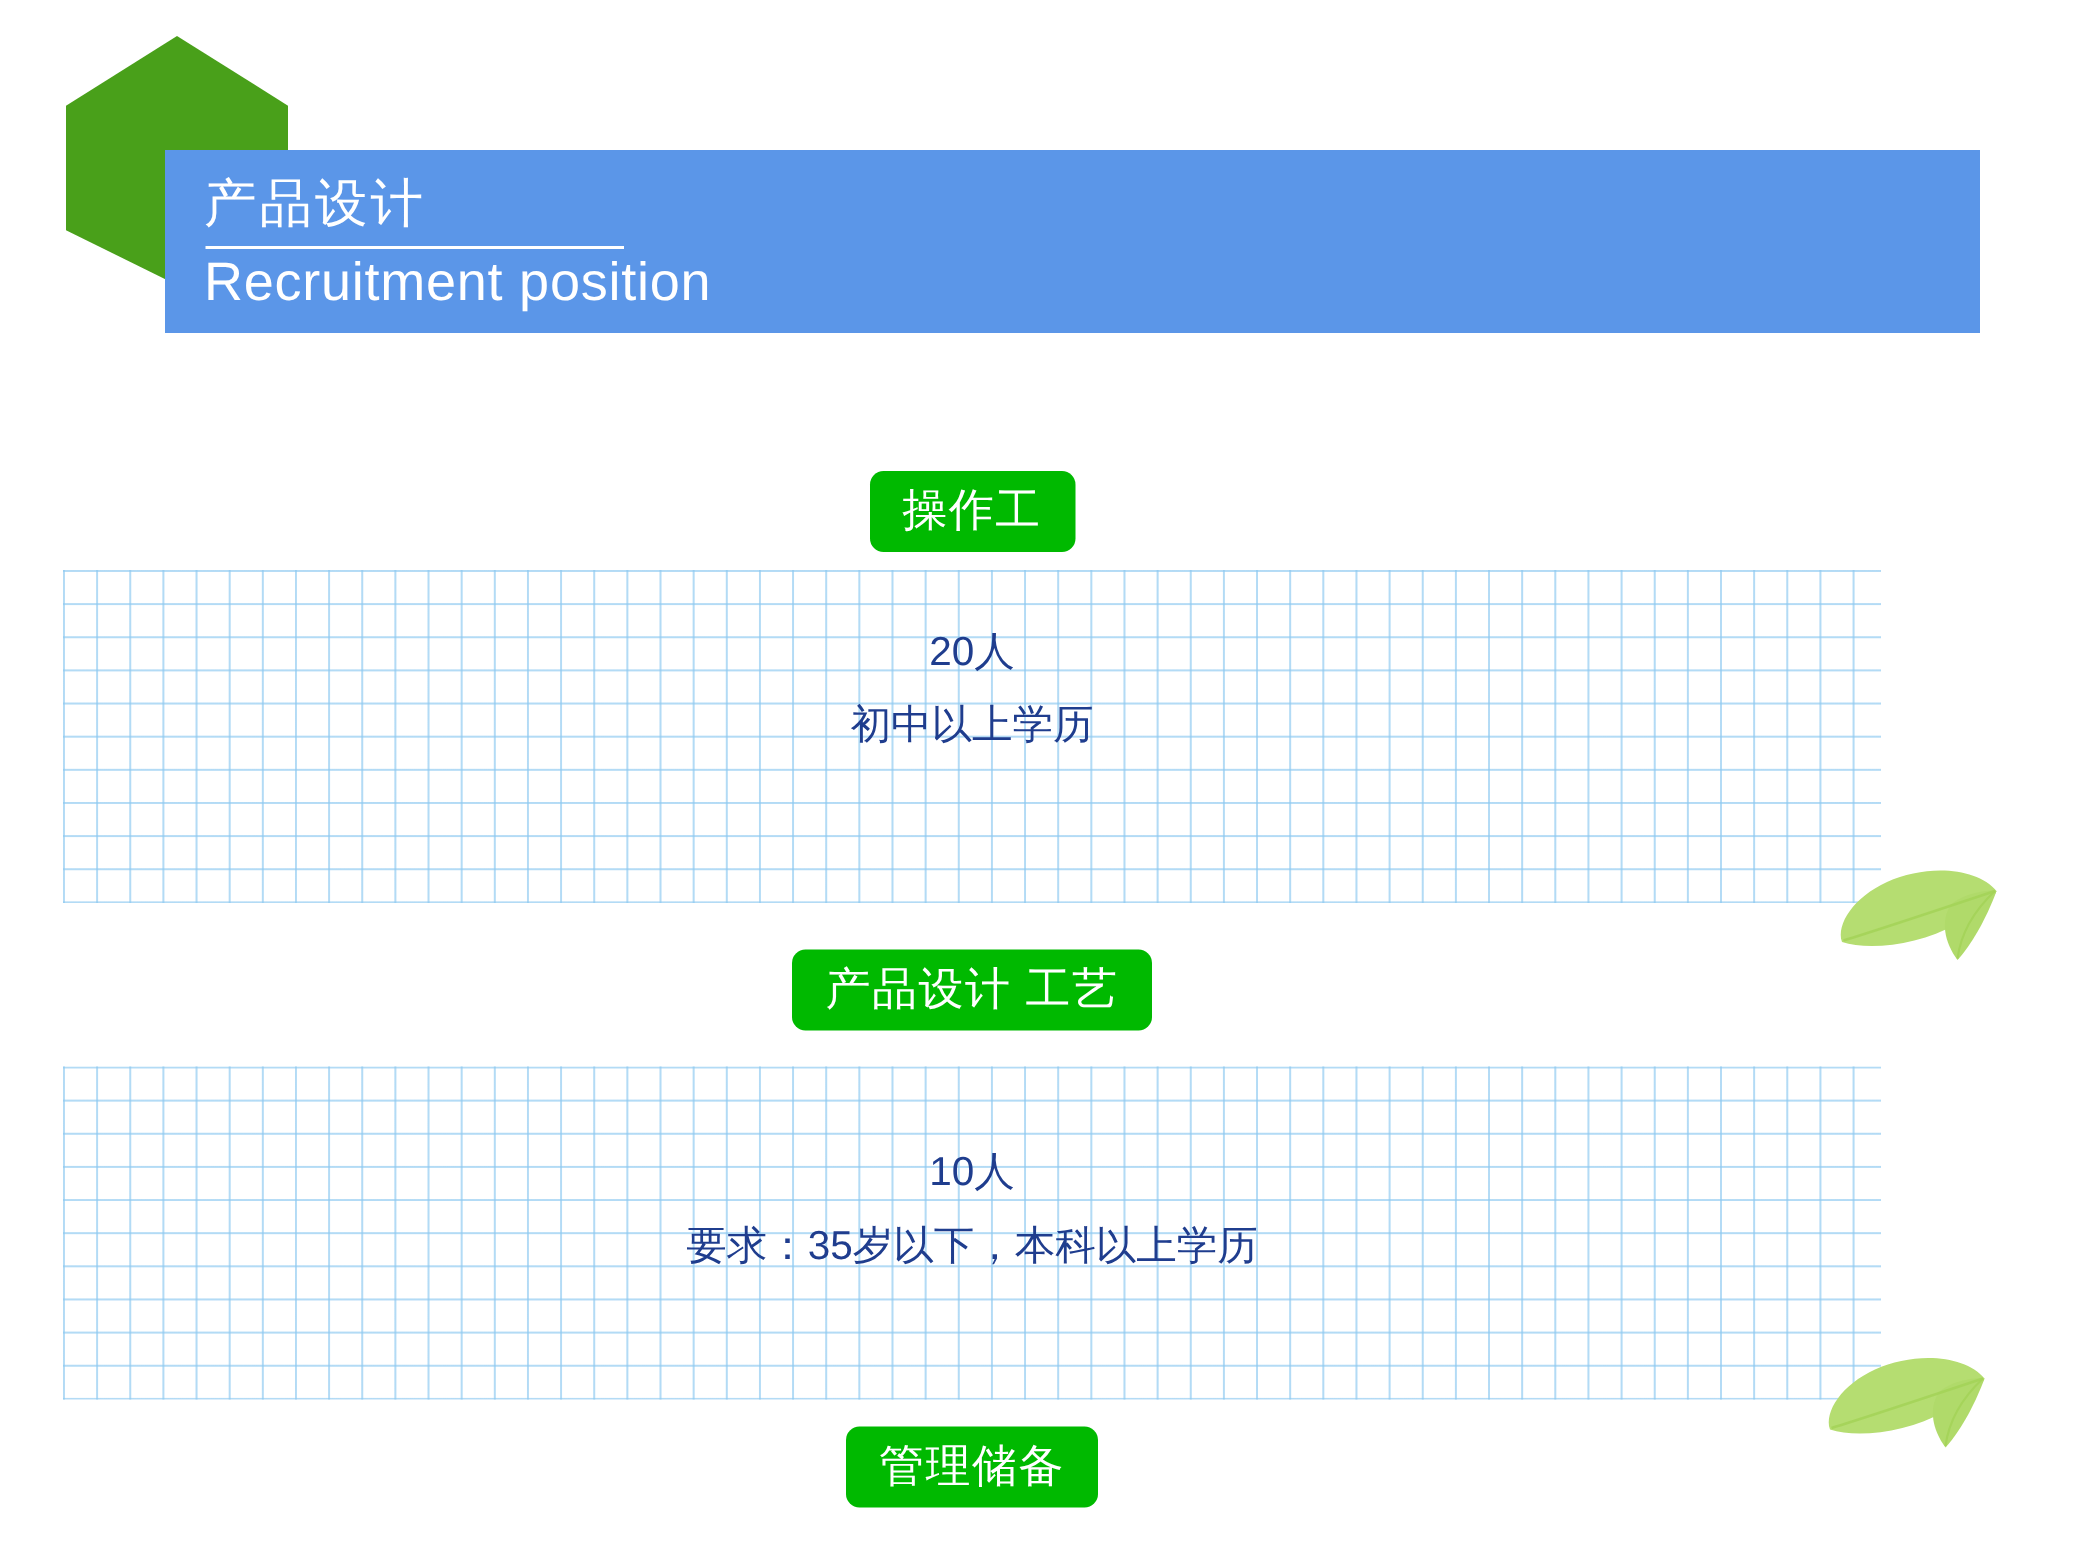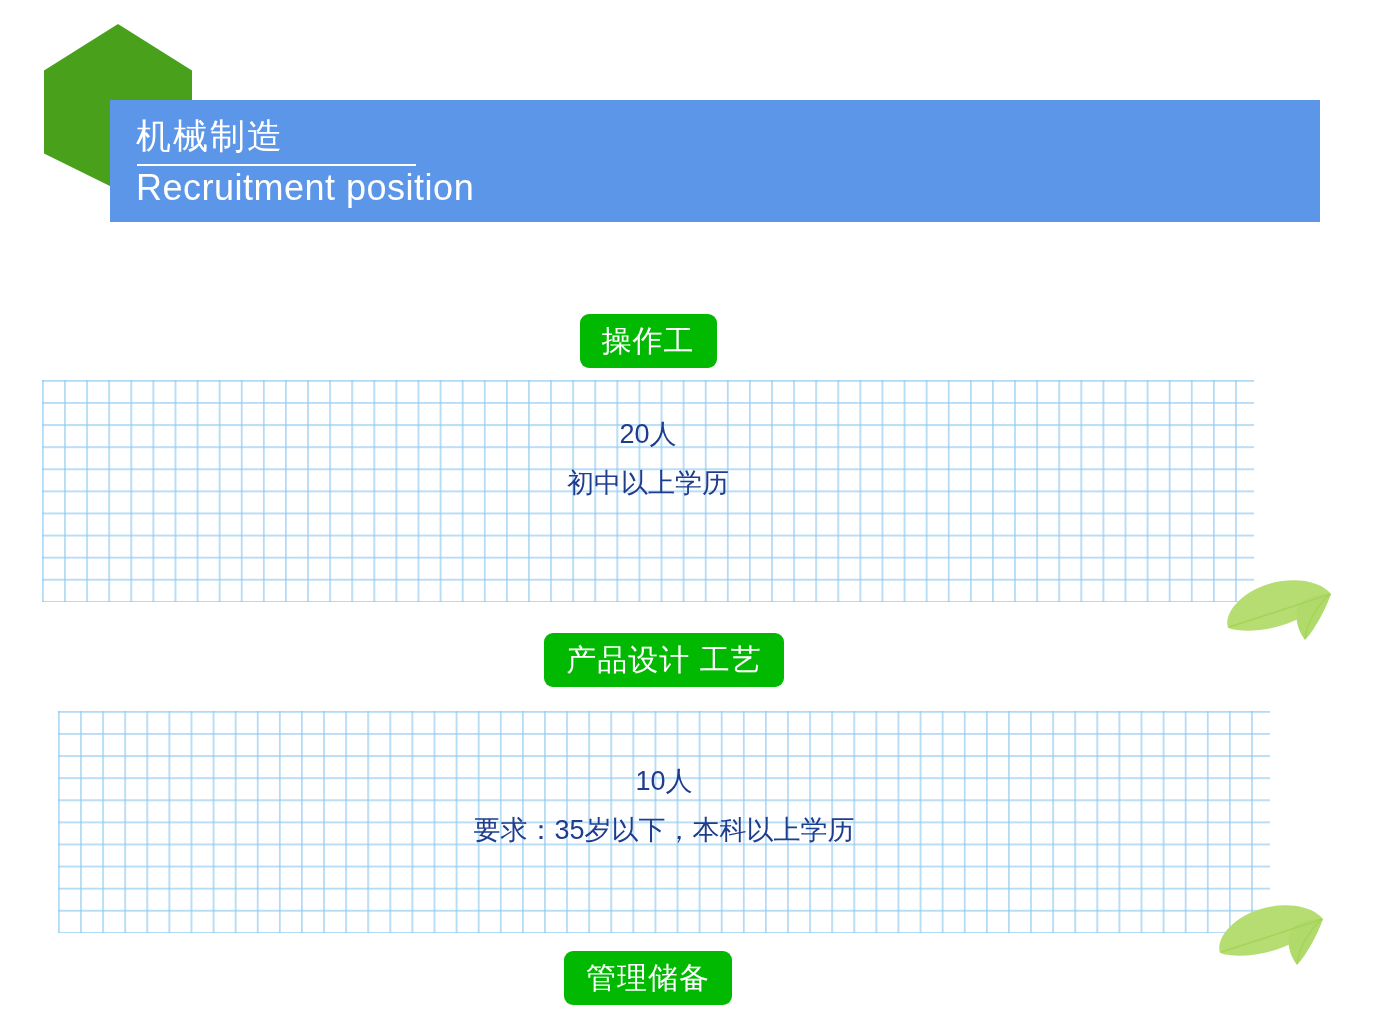--- a/index.html
+++ b/index.html
@@ -134,39 +134,39 @@
     pointer-events: none;
   }
 </style>
 </head>
 <body>
 
 <div class="header-zone">
   <div class="hex-badge"></div>
   <div class="title-bar-shadow"></div>
   <div class="title-bar">
-    <div class="title-cn">机械制造</div>
+    <div class="title-cn">产品设计</div>
     <div class="title-rule"></div>
     <div class="title-en">Recruitment position</div>
   </div>
 </div>
 
 <div class="section" id="sec1" style="top:314px;">
   <div class="pill-row">
     <span class="pill">操作工</span>
   </div>
   <div class="grid-panel" style="height:222px; margin-top:12px;">
     <div class="grid-text" style="padding-top:30px; line-height:49px;">
       <span class="ln">20人</span>
       <span class="ln">初中以上学历</span>
     </div>
   </div>
 </div>
 
-<div class="section" id="sec2" style="top:633px;padding-left:16px;">
+<div class="section" id="sec2" style="top:633px;">
   <div class="pill-row">
     <span class="pill">产品设计 工艺</span>
   </div>
   <div class="grid-panel" style="height:222px; margin-top:24px;">
     <div class="grid-text" style="padding-top:46px; line-height:49px;">
       <span class="ln">10人</span>
       <span class="ln">要求：35岁以下，本科以上学历</span>
     </div>
   </div>
 </div>

